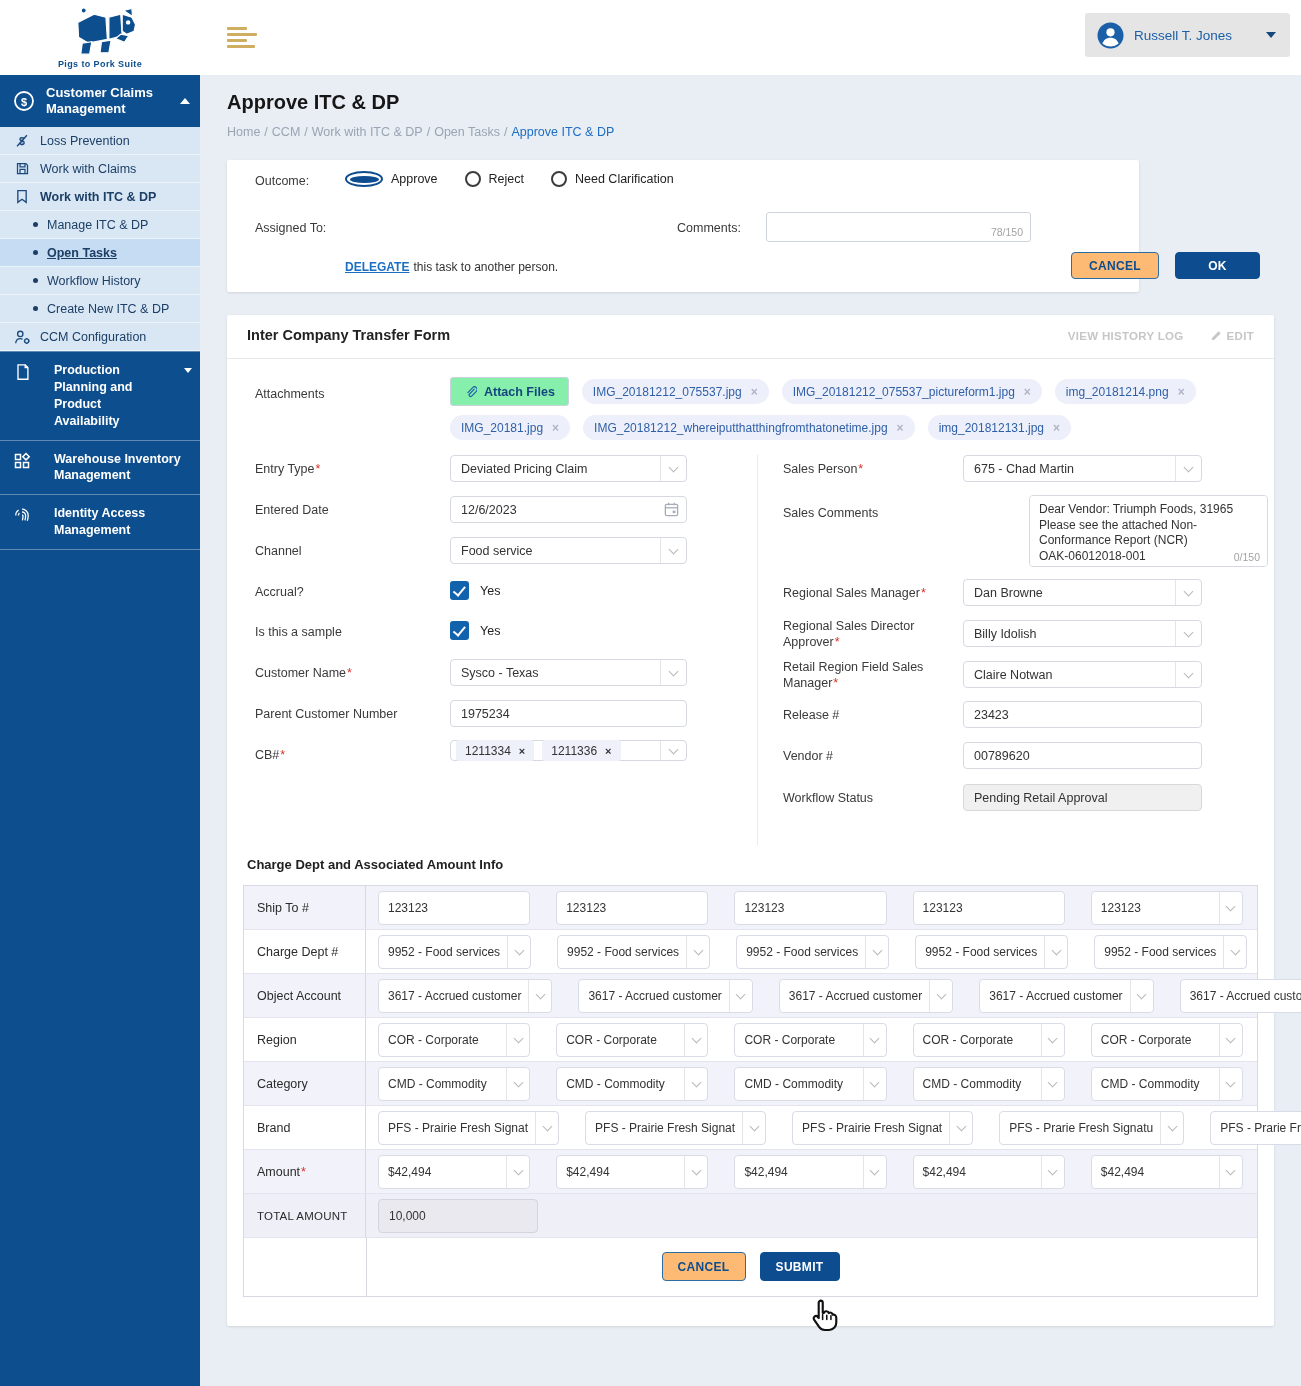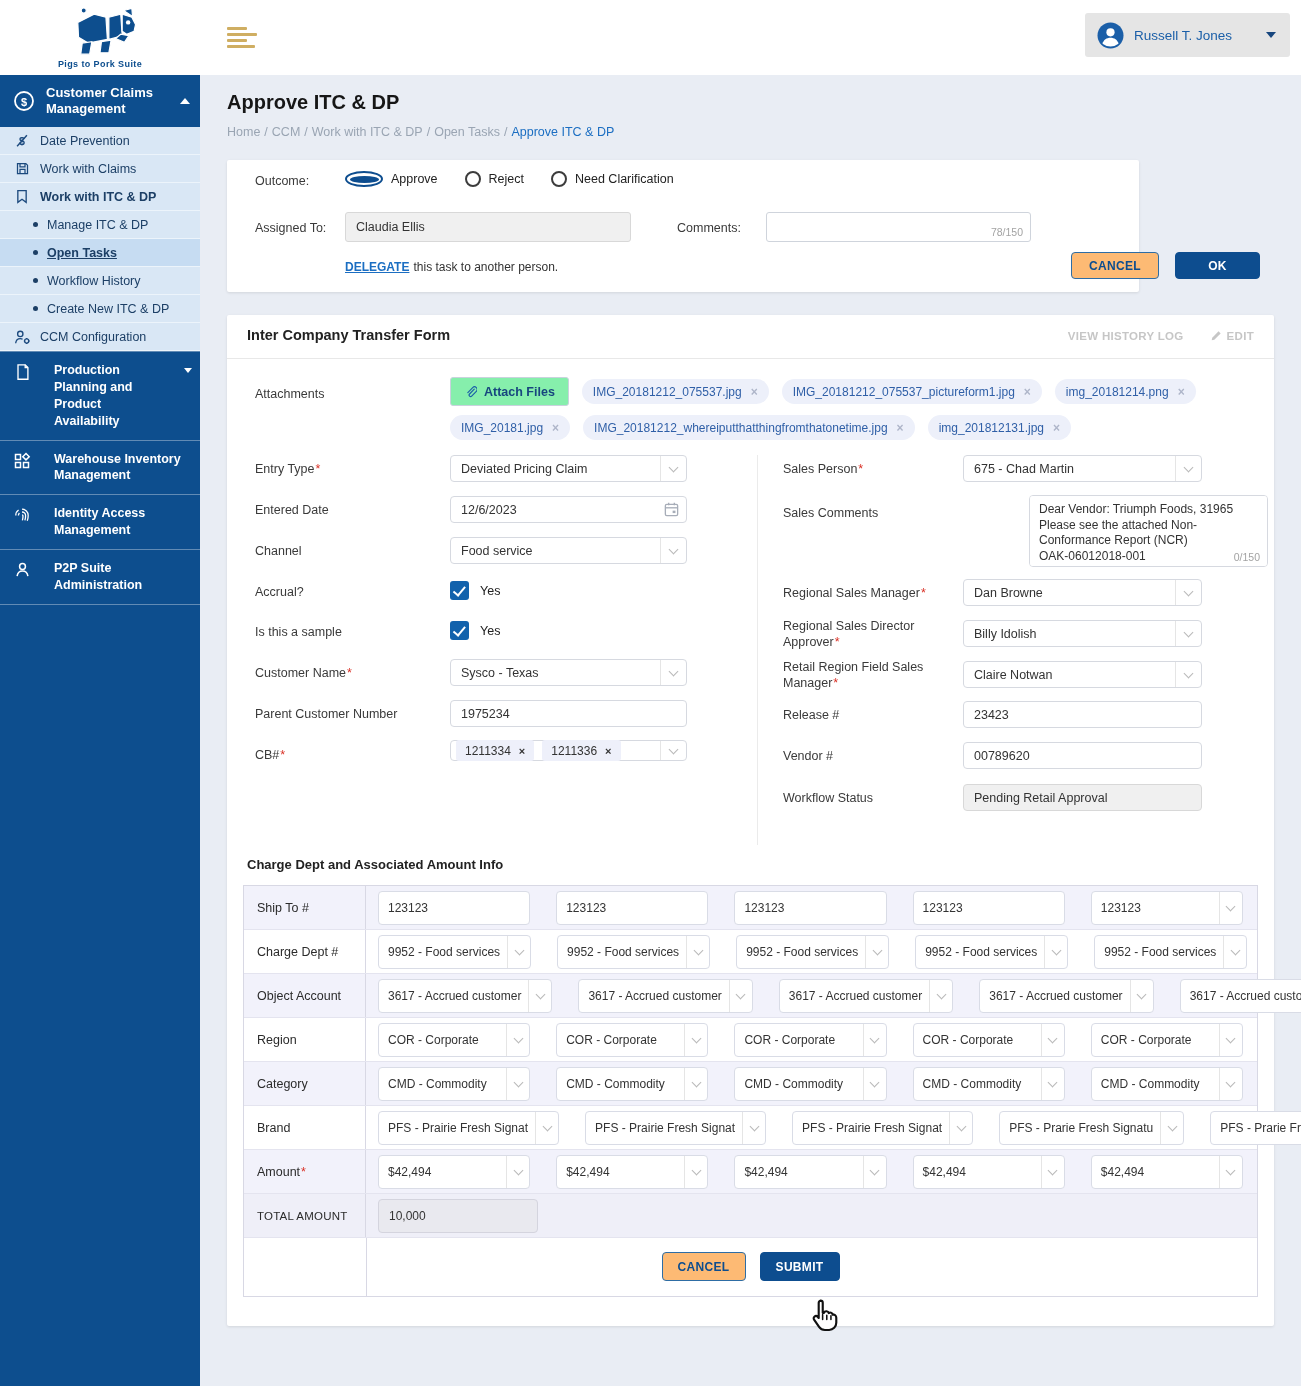--- a/index.html
+++ b/index.html
@@ -208,21 +208,21 @@
     <span class="tri-up"></span>
   </div>
   <div class="submenu">
     <div class="smi">
       <span class="ic">
         <svg width="16" height="16" viewBox="0 0 18 18">
             <text x="9" y="9.5" text-anchor="middle" dominant-baseline="central" fill="#1c4a7e" font-size="12" font-weight="bold" font-family="Liberation Sans, sans-serif">$</text>
             <line x1="3.5" y1="15" x2="14.5" y2="2.5" stroke="#1c4a7e" stroke-width="1.6"></line>
           </svg>
       </span>
-      <span class="txt">Date Prevention</span>
+      <span class="txt">Loss Prevention</span>
     </div>
     <div class="smi">
       <span class="ic">
         <svg width="15" height="15" viewBox="0 0 18 18" fill="none" stroke="#1c4a7e" stroke-width="1.5">
             <path d="M3 3h10l2 2v10H3z"></path>
             <path d="M6 3v4h6V3"></path>
             <path d="M6 15v-5h6v5"></path>
           </svg>
       </span>
       <span class="txt">Work with Claims</span>
@@ -288,29 +288,20 @@
     <span class="ic">
       <svg width="18" height="18" viewBox="0 0 18 18" fill="none" stroke="#fff" stroke-width="1.3">
           <path d="M9 3.2a6.2 6.2 0 0 1 6.2 6.2c0 2-.3 3.8-.9 5.4"></path>
           <path d="M9 6a3.6 3.6 0 0 1 3.6 3.6c0 1.8-.2 3.4-.7 4.8"></path>
           <path d="M9 8.8c.6 0 1 .4 1 1 0 1.7-.2 3.2-.6 4.6"></path>
           <path d="M2.8 9.4A6.2 6.2 0 0 1 5.6 4"></path>
           <path d="M5.4 9.6c0-1 .4-1.9 1-2.6"></path>
         </svg>
     </span>
     <span class="lbl">Identity Access Management</span>
-  </div>
-  <div class="module">
-    <span class="ic">
-      <svg width="17" height="17" viewBox="0 0 18 18" fill="none" stroke="#fff" stroke-width="1.6">
-          <circle cx="9" cy="5.8" r="3.1"></circle>
-          <path d="M3.3 16c.5-3.4 2.8-5.3 5.7-5.3s5.2 1.9 5.7 5.3"></path>
-        </svg>
-    </span>
-    <span class="lbl">P2P Suite Administration</span>
   </div>
   <div class="side-endline"></div>
 </div>
 
 <div class="main">
   <div class="page-title">Approve ITC &amp; DP</div>
   <div class="breadcrumb">
     <span class="lnk">Home</span><span class="sep">/</span><span class="lnk">CCM</span><span class="sep">/</span><span class="lnk">Work with ITC &amp; DP</span><span class="sep">/</span><span class="lnk">Open Tasks</span><span class="sep">/</span><span class="current">Approve ITC &amp; DP</span>
   </div>
 
@@ -324,21 +315,20 @@
       <span class="radio-opt">
         <span class="radio"></span>
         <span class="radio-lb">Reject</span>
       </span>
       <span class="radio-opt">
         <span class="radio"></span>
         <span class="radio-lb">Need Clarification</span>
       </span>
     </div>
     <span class="flabel oc-assigned-label">Assigned To:</span>
-    <input class="inp oc-assigned" disabled="" value="Claudia Ellis" style="">
     <span class="flabel oc-comments-label">Comments:</span>
     <div class="oc-comments-wrap">
       <input class="inp" value="" style="">
       <span class="counter">78/150</span>
     </div>
     <div class="delegate-line">
       <span class="delegate-link">DELEGATE</span><span>this task to another person.</span>
     </div>
     <button class="btn btn-outline oc-cancel">CANCEL</button>
     <button class="btn btn-primary oc-ok">OK</button>

